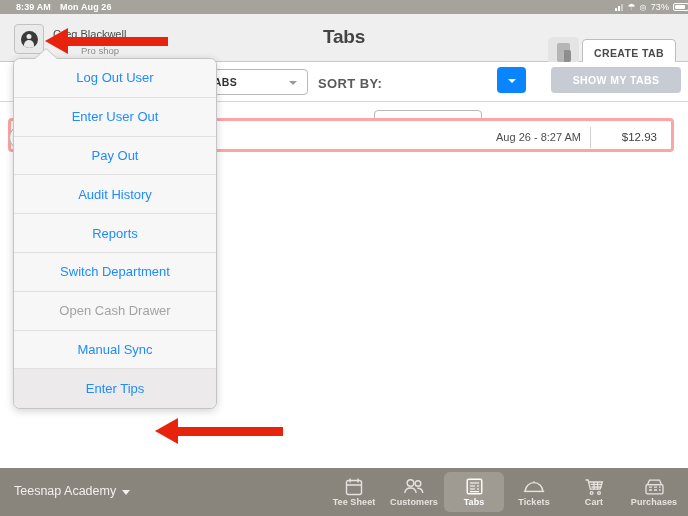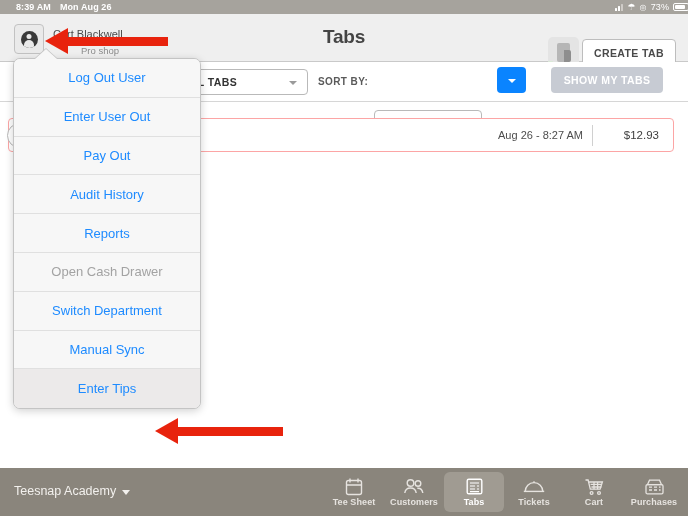--- a/index.html
+++ b/index.html
@@ -155,47 +155,47 @@
   .sel-sort .sel-label { margin-left: 14px; }
   .caret {
     position: absolute; right: 10px; top: 50%;
     width: 0; height: 0; margin-top: -1.5px;
     border-left: 4px solid transparent;
     border-right: 4px solid transparent;
     border-top: 4px solid #9a9a9a;
   }
   .sortby-label {
     position: absolute; left: 318px; top: 14px;
-    font-size: 10px; font-weight: bold; color: #5a5a5a;
+    font-size: 13px; font-weight: bold; color: #5a5a5a;
     letter-spacing: 0.4px;
   }
   .blue-btn {
     position: absolute; left: 497px; top: 67px;
     width: 29px; height: 26px;
     background: #0a84ff; border-radius: 4px;
   }
   .blue-btn .caret {
     right: 50%; margin-right: -4px;
     border-top-color: #ffffff;
   }
   .show-my-tabs {
     position: absolute; left: 551px; top: 67px;
-    width: 112px; height: 26px;
+    width: 130px; height: 26px;
     background: #c7cbd3; border-radius: 4px;
     display: flex; align-items: center; justify-content: center;
     font-size: 10.5px; font-weight: bold; color: #ffffff;
     letter-spacing: 0.4px;
   }
 
   
   .tab-row {
     position: absolute; left: 8px; top: 118px;
     width: 666px; height: 34px;
     background: #ffffff;
-    border: 1px solid #fca5a5;
+    border: 3px solid #fca5a5;
     border-radius: 4px;
     box-sizing: border-box;
     display: flex; align-items: center;
   }
   .tab-avatar {
     position: absolute; left: -2px; top: 4px;
     width: 25px; height: 25px; border-radius: 50%;
     border: 1px solid #b8b8b8; background: #ffffff;
     box-sizing: border-box;
   }
@@ -208,21 +208,21 @@
     width: 1px; height: 21px; background: #d0d0d0;
   }
   .tab-amount {
     position: absolute; right: 14px; top: 10px;
     font-size: 11.5px; color: #3d3d3d; font-weight: normal;
   }
 
   
   .popover {
     position: absolute; left: 13px; top: 58px;
-    width: 188px;
+    width: 204px;
     background: #f7f7f7;
     border: 1px solid #c4c4c4;
     border-radius: 7px;
     box-shadow: 0 2px 9px rgba(0,0,0,0.18);
     box-sizing: border-box;
     overflow: hidden;
     z-index: 20;
   }
   .pop-caret {
     position: absolute; left: 35px; top: 49px;
@@ -325,21 +325,21 @@
       <span class="sb-batt">
           <span></span>
         </span>
     </span>
   </div>
 
   <div class="header">
     <div class="user-btn">
       <span class="user-glyph"></span>
     </div>
-    <div class="user-name">Cart Blackwell</div>
+    <div class="user-name">Greg Blackwell</div>
     <div class="user-dept">Pro shop</div>
     <div class="page-title">Tabs</div>
 
     <div class="reader-btn">
       <span class="reader-glyph"></span>
     </div>
     <div class="reader-dot"></div>
 
     <div class="create-tab-btn">CREATE TAB</div>
   </div>
@@ -367,22 +367,22 @@
     <span class="tab-amount">$12.93</span>
   </div>
 
   <div class="pop-caret"></div>
   <div class="popover">
     <div class="pop-item">Log Out User</div>
     <div class="pop-item">Enter User Out</div>
     <div class="pop-item">Pay Out</div>
     <div class="pop-item">Audit History</div>
     <div class="pop-item">Reports</div>
+    <div class="pop-item">Switch Department</div>
     <div class="pop-item disabled">Open Cash Drawer</div>
-    <div class="pop-item">Switch Department</div>
     <div class="pop-item">Manual Sync</div>
     <div class="pop-item highlight">Enter Tips</div>
   </div>
 
   <div class="arrow" id="arrow-user">
     <span class="head"></span>
     <span class="shaft"></span>
   </div>
   <div class="arrow" id="arrow-tips">
     <span class="head"></span>

